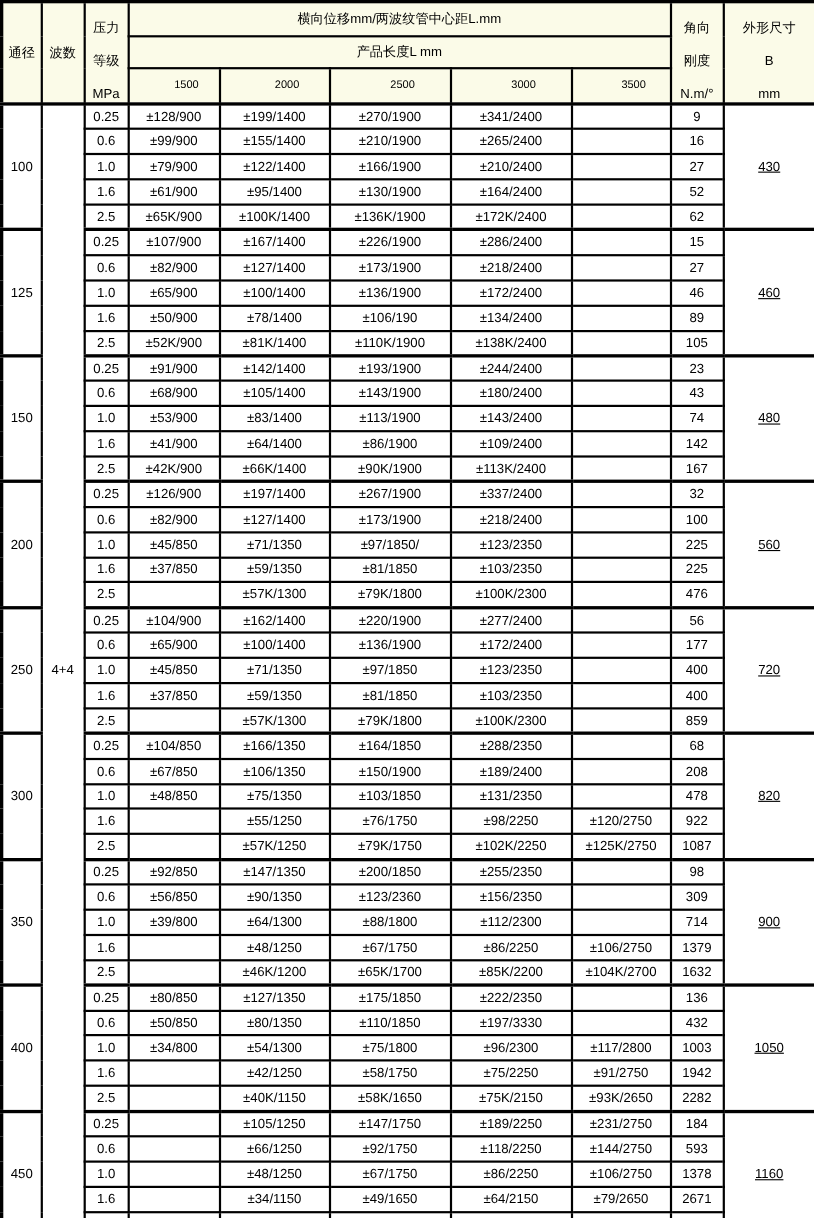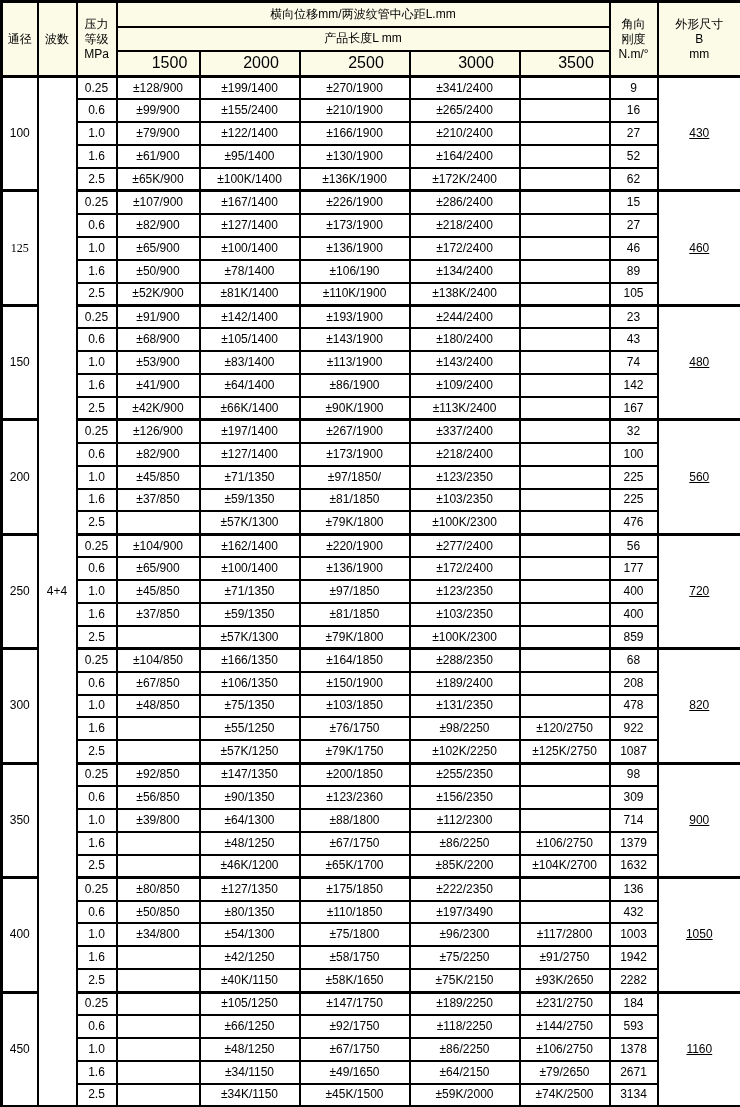--- a/index.html
+++ b/index.html
@@ -25,32 +25,32 @@
     line-height: 1.25;
     overflow: hidden;
     white-space: nowrap;
   }
   table.spec { border: 3px solid #000000; }
   thead th {
     background: #fbfbe8;
     font-weight: normal;
     font-size: 13px;
   }
-  thead tr.lenrow th { font-size: 16px; padding-left: 24px; }
+  thead tr.lenrow th { font-size: 10px; padding-left: 24px; }
   thead { border-bottom: 3px solid #000000; }
   tbody tr { height: 22.9px; }
   tbody tr.group-start td { border-top: 3px solid #000000; }
   td.dn {
     font-size: 12px;
   }
   td.valign-bottom { vertical-align: bottom; padding-bottom: 4px; }
-  td.valign-top    { vertical-align: top;    padding-top: 4px; font-family: Liberation Serif, serif; }
+  td.valign-top    { vertical-align: top;    padding-top: 4px; }
   td.bcol { vertical-align: top; padding-top: 5px; text-decoration: underline; }
   td.waves { vertical-align: middle; }
-  .hline { display: block; }
+  .hline { display: block; margin-top: 15px; }
 </style>
 </head>
 <body>
 
 <table class="spec">
   <colgroup>
     <col style="width:36px">
       <col style="width:39px">
       <col style="width:40px">
     <col style="width:83px">
@@ -102,21 +102,21 @@
         <td>±199/1400</td>
         <td>±270/1900</td>
         <td>±341/2400</td>
         <td></td>
         <td>9</td>
         <td class="bcol" rowspan="5">430</td>
       </tr>
       <tr>
         <td>0.6</td>
         <td>±99/900</td>
-        <td>±155/2400</td>
+        <td>±155/1400</td>
         <td>±210/1900</td>
         <td>±265/2400</td>
         <td></td>
         <td>16</td>
       </tr>
       <tr>
         <td>1.0</td>
         <td>±79/900</td>
         <td>±122/1400</td>
         <td>±166/1900</td>
@@ -433,21 +433,21 @@
         <td>±222/2350</td>
         <td></td>
         <td>136</td>
         <td class="bcol" rowspan="5">1050</td>
       </tr>
       <tr>
         <td>0.6</td>
         <td>±50/850</td>
         <td>±80/1350</td>
         <td>±110/1850</td>
-        <td>±197/3490</td>
+        <td>±197/3330</td>
         <td></td>
         <td>432</td>
       </tr>
       <tr>
         <td>1.0</td>
         <td>±34/800</td>
         <td>±54/1300</td>
         <td>±75/1800</td>
         <td>±96/2300</td>
         <td>±117/2800</td>

